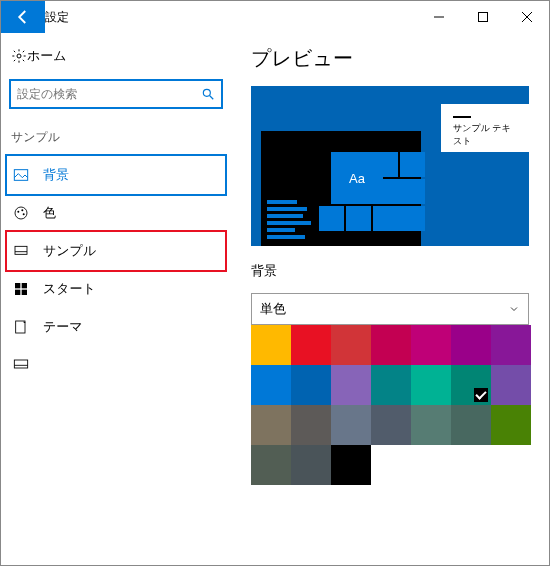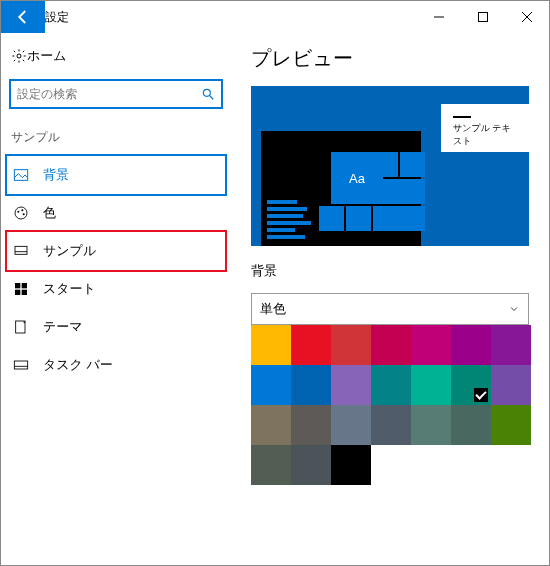--- a/index.html
+++ b/index.html
@@ -141,21 +141,20 @@
           <rect x="4" y="3" width="14" height="18" stroke="#000" fill="none" stroke-width="1.3"></rect>
           <path d="M16 3 L19 6 L16 6 Z" fill="#000"></path>
         </svg>
       <span>テーマ</span>
     </div>
     <div class="nav-item">
       <svg viewBox="0 0 24 24">
           <rect x="2" y="6" width="20" height="12" stroke="#000" fill="none" stroke-width="1.3"></rect>
           <line x1="2" y1="14" x2="22" y2="14" stroke="#000" stroke-width="1.3"></line>
         </svg>
-      <span>タスク バー</span>
     </div>
   </div>
 
   <div class="content">
     <h1>プレビュー</h1>
     <div class="preview">
       <div class="desk">
         <div class="mini">
             <div class="bar"></div>
             <div class="bar"></div>

